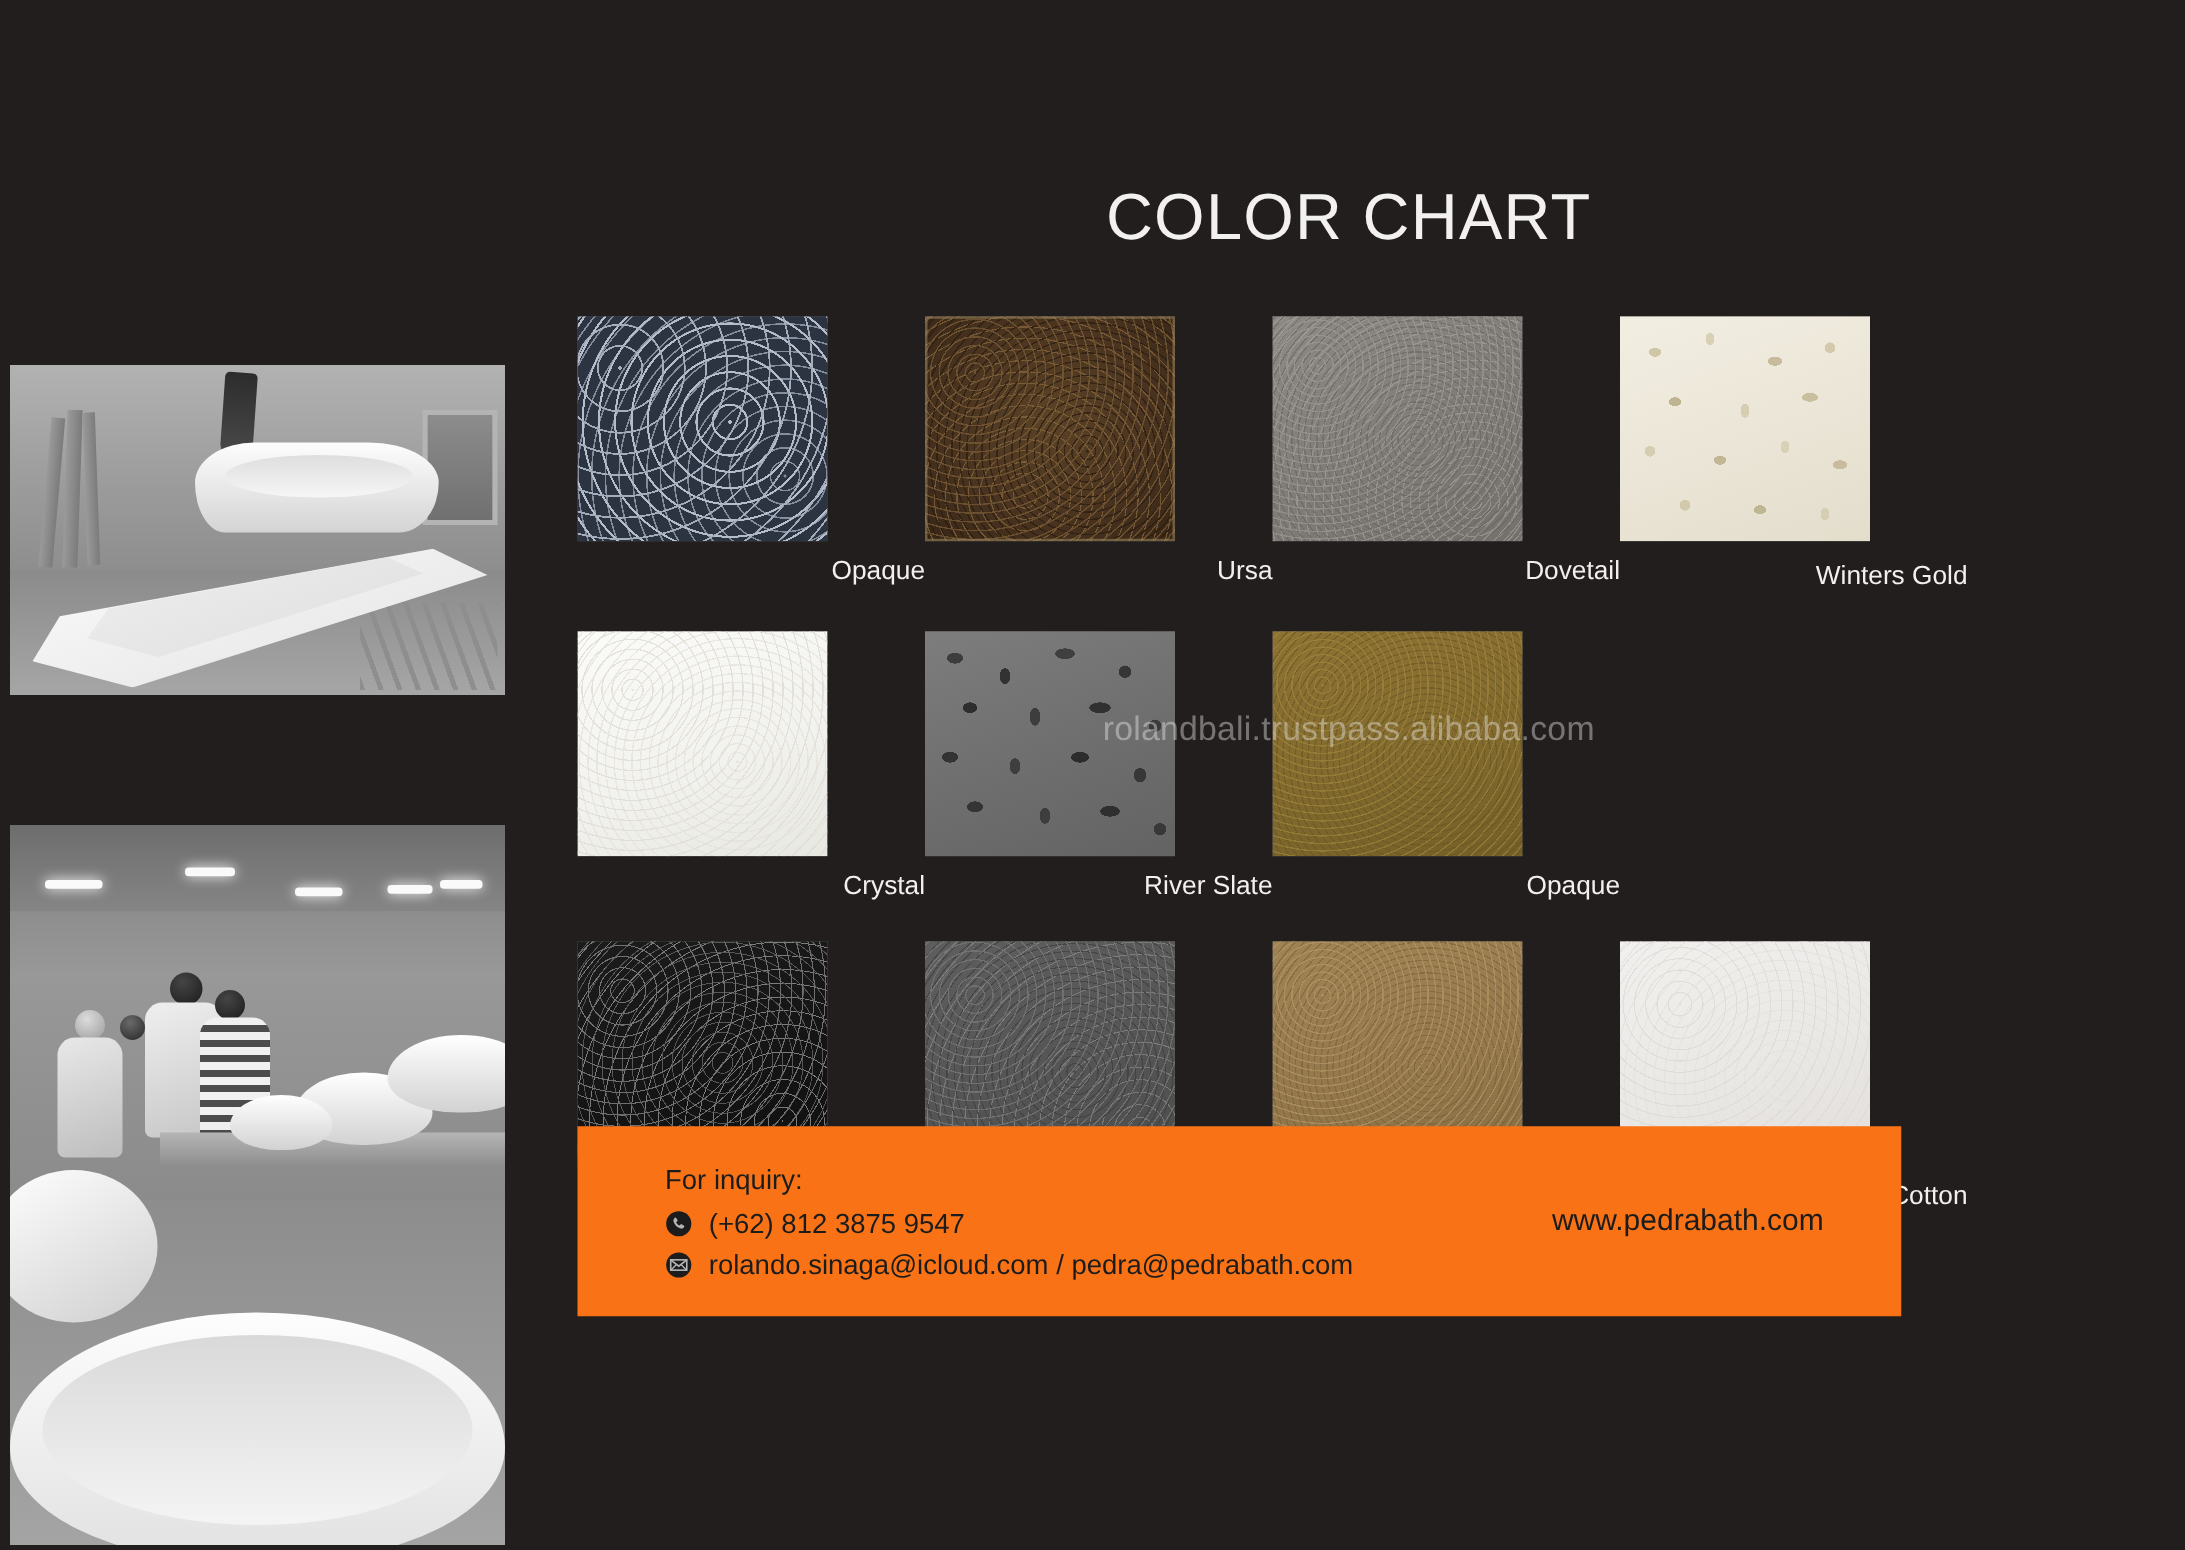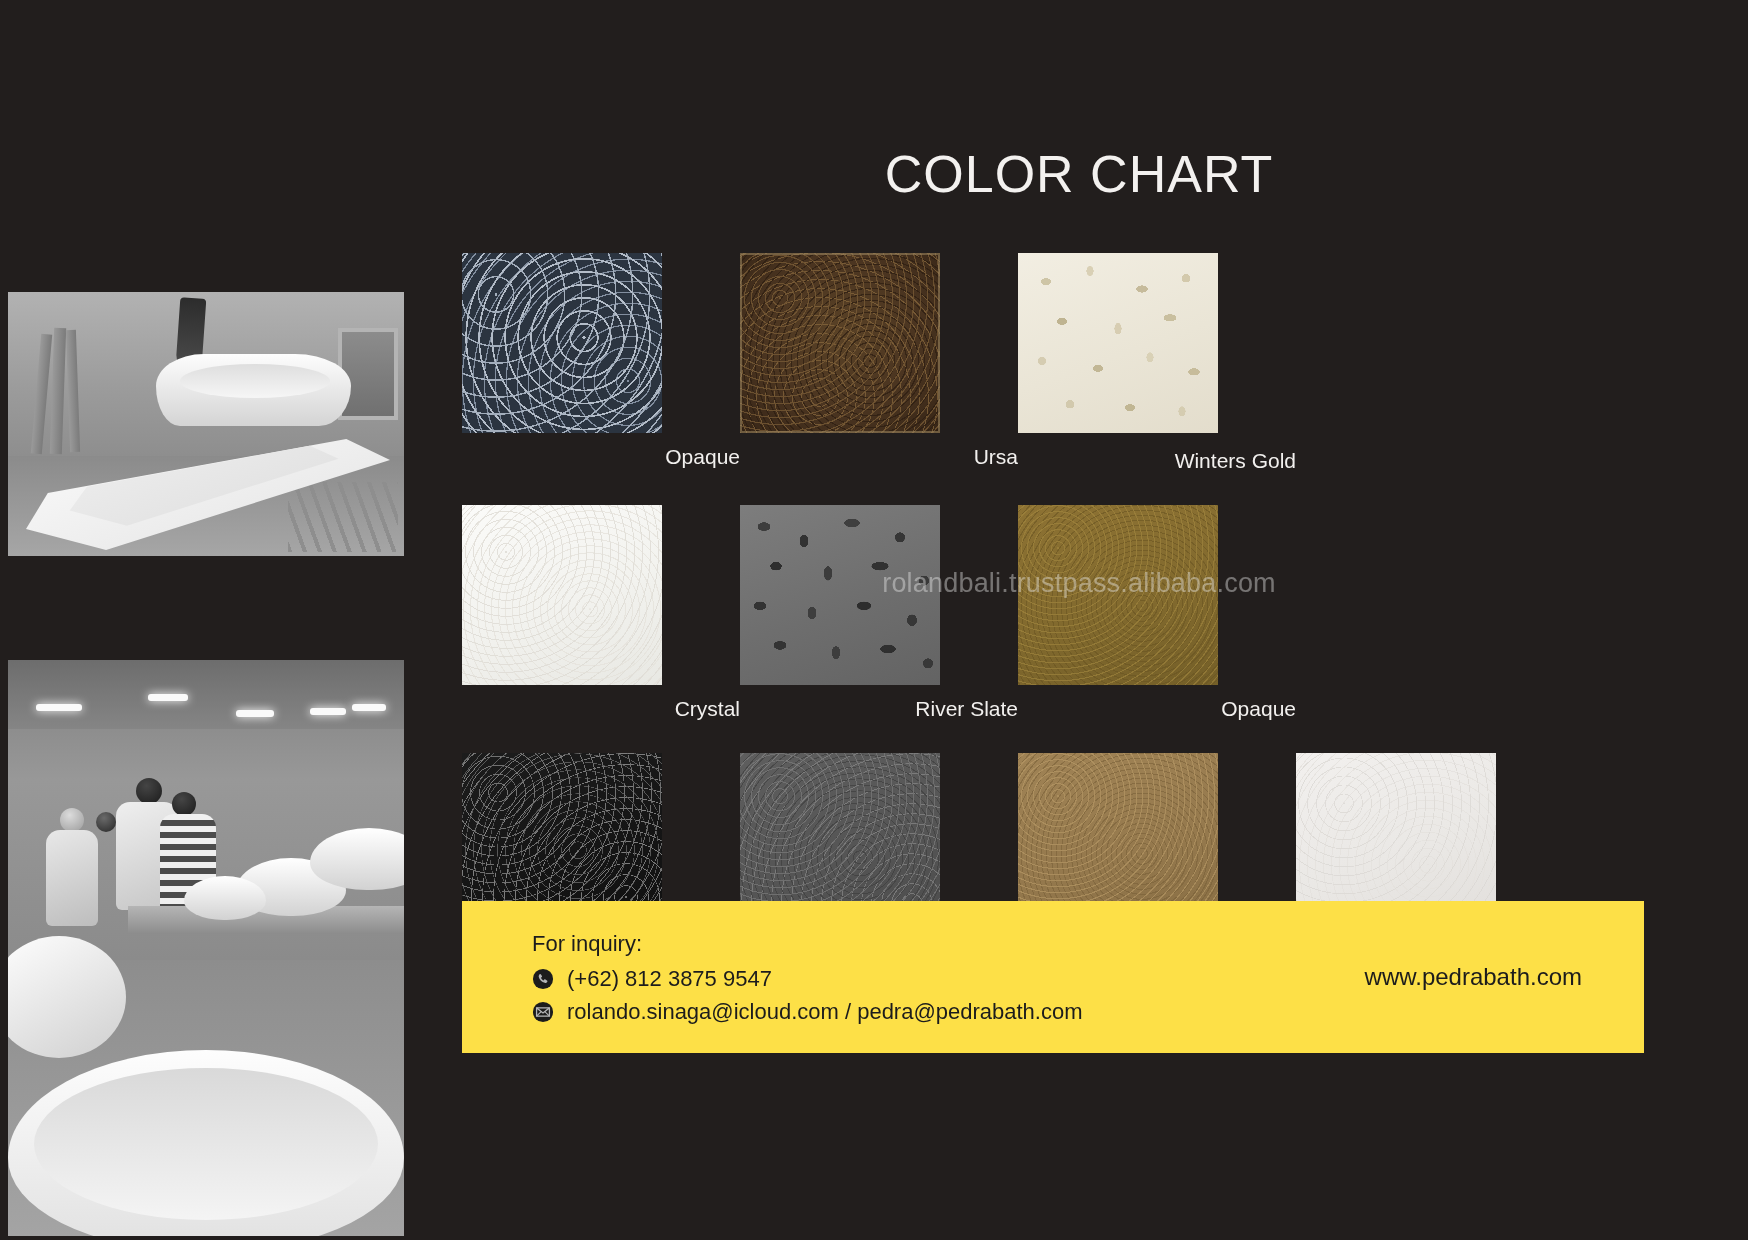--- a/index.html
+++ b/index.html
@@ -265,22 +265,22 @@
       repeating-radial-gradient(circle at 24% 28%, #dcd9d5 0 .8px, transparent .9px 9px),
       repeating-radial-gradient(circle at 66% 62%, #e5e2de 0 .9px, transparent 1px 8px);
     opacity:.8;}
 
   
   .watermark{position:absolute;left:0;right:0;top:540px;text-align:center;
     color:rgba(235,235,235,.42);font-size:27px;letter-spacing:.2px;
     font-family:"Liberation Sans",sans-serif;pointer-events:none;}
 
   
-  .contact{position:absolute;left:52px;top:873px;width:1182px;height:152px;
-    background:#fde047;display:flex;align-items:center;}
+  .contact{position:absolute;left:52px;top:873px;width:1059px;height:152px;
+    background:#f97316;display:flex;align-items:center;}
   .contact-left{padding-left:70px;color:#1c1c1c;}
   .c-line{display:flex;align-items:center;font-size:22px;line-height:1;margin-top:11px;}
   .c-head{font-size:22px;margin-bottom:2px;}
   .c-ico{width:22px;height:22px;margin-right:13px;flex:0 0 22px;display:inline-block;}
   .c-text{white-space:nowrap;}
   .contact-right{position:absolute;right:62px;top:50%;transform:translateY(-50%);
     color:#1c1c1c;font-size:24px;white-space:nowrap;}
 </style>
 </head>
 <body>
@@ -352,20 +352,26 @@
         </div>
         <div class="cell">
           <div class="swatch">
               <div class="tex sp-ursa"></div>
               <div class="sp-ursa-edge"></div>
             </div>
           <div class="label">Ursa</div>
         </div>
         <div class="cell">
           <div class="swatch">
+              <div class="tex sp-dovetail"></div>
+            </div>
+          <div class="label">Dovetail</div>
+        </div>
+        <div class="cell">
+          <div class="swatch">
               <div class="tex sp-winters"></div>
             </div>
           <div class="label low">Winters Gold</div>
         </div>
       </div>
 
       <div class="row" style="margin-top:32px;">
         <div class="cell">
           <div class="swatch">
               <div class="tex sp-crystal"></div>

